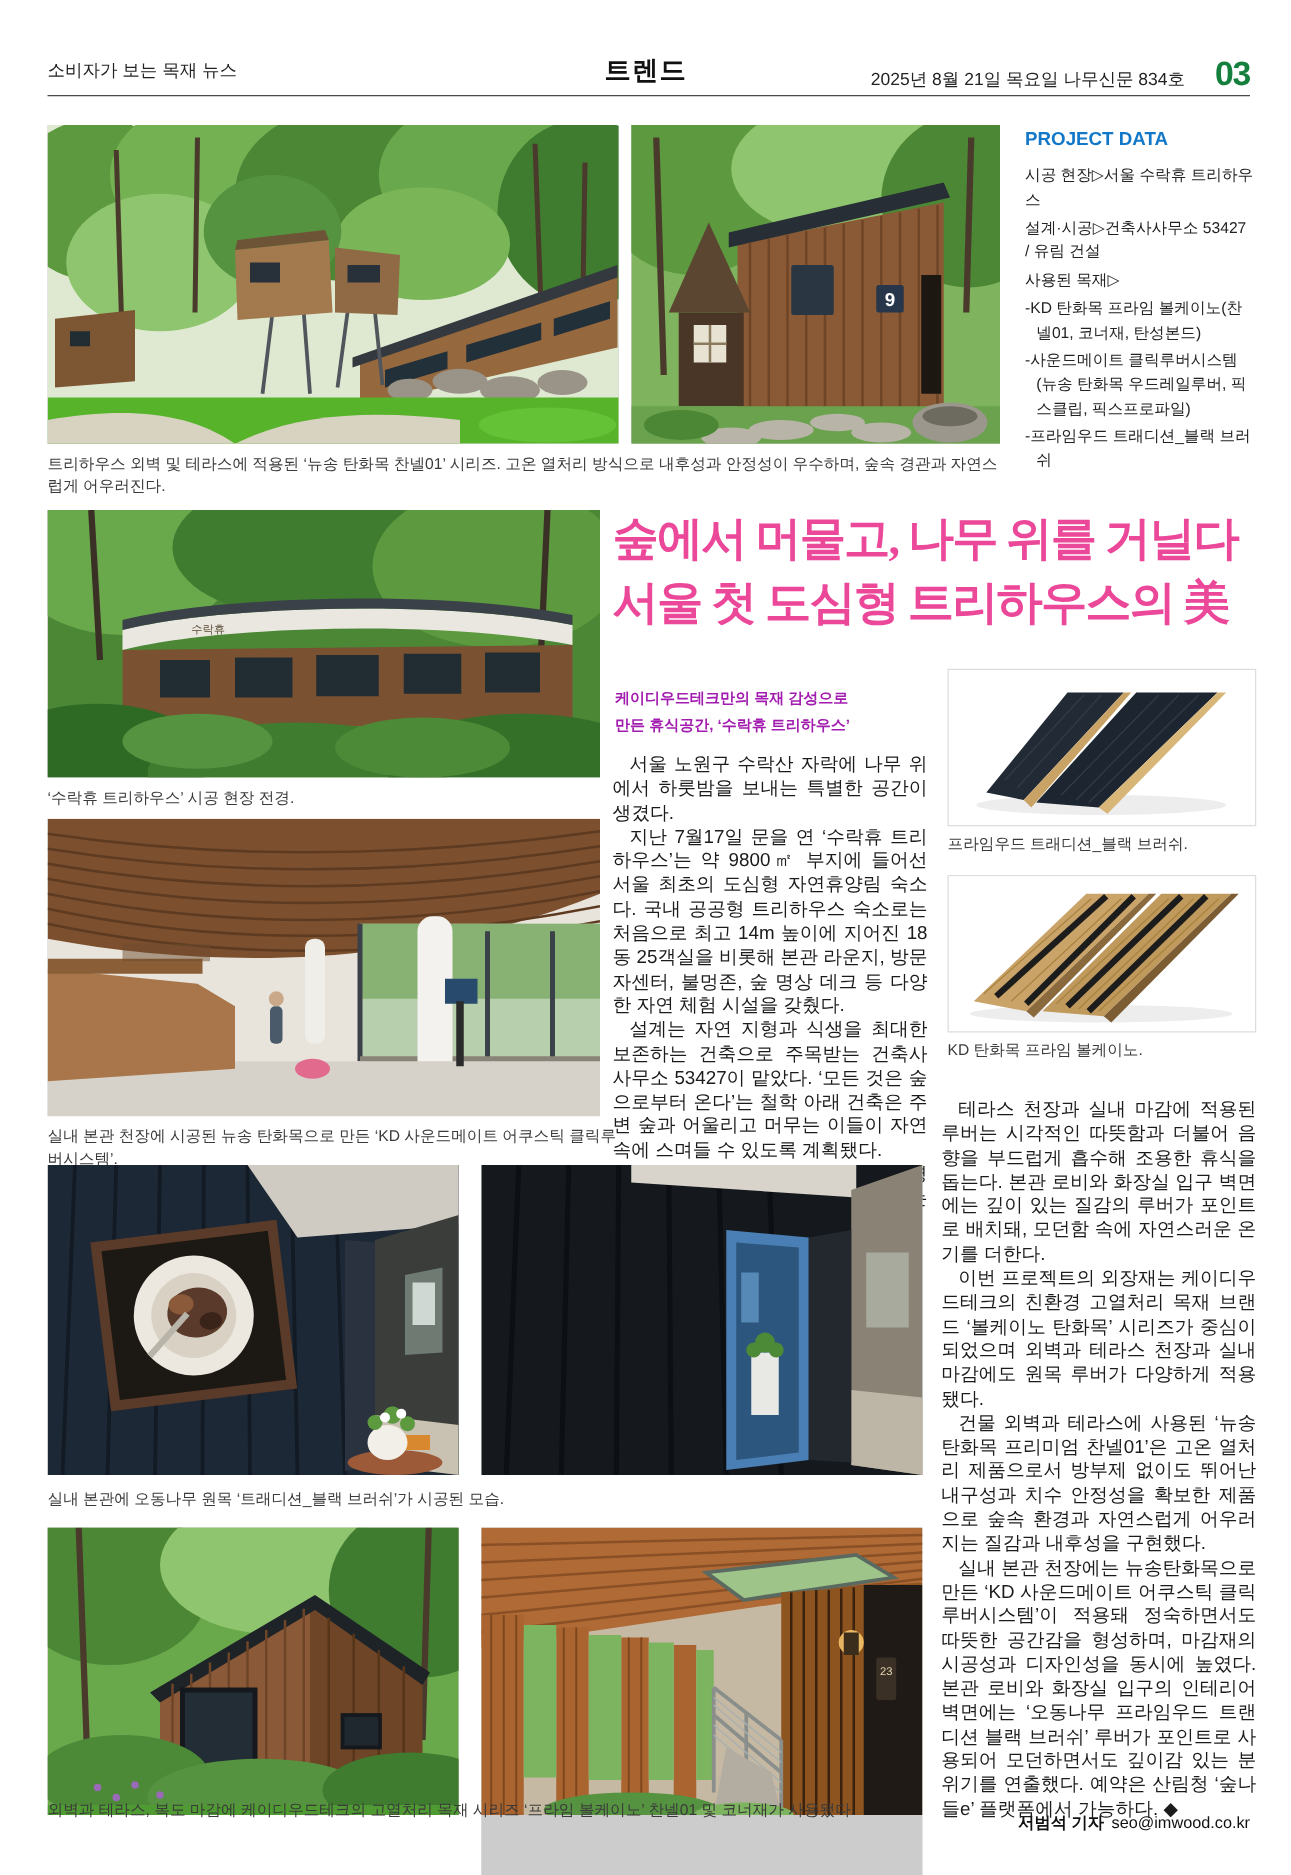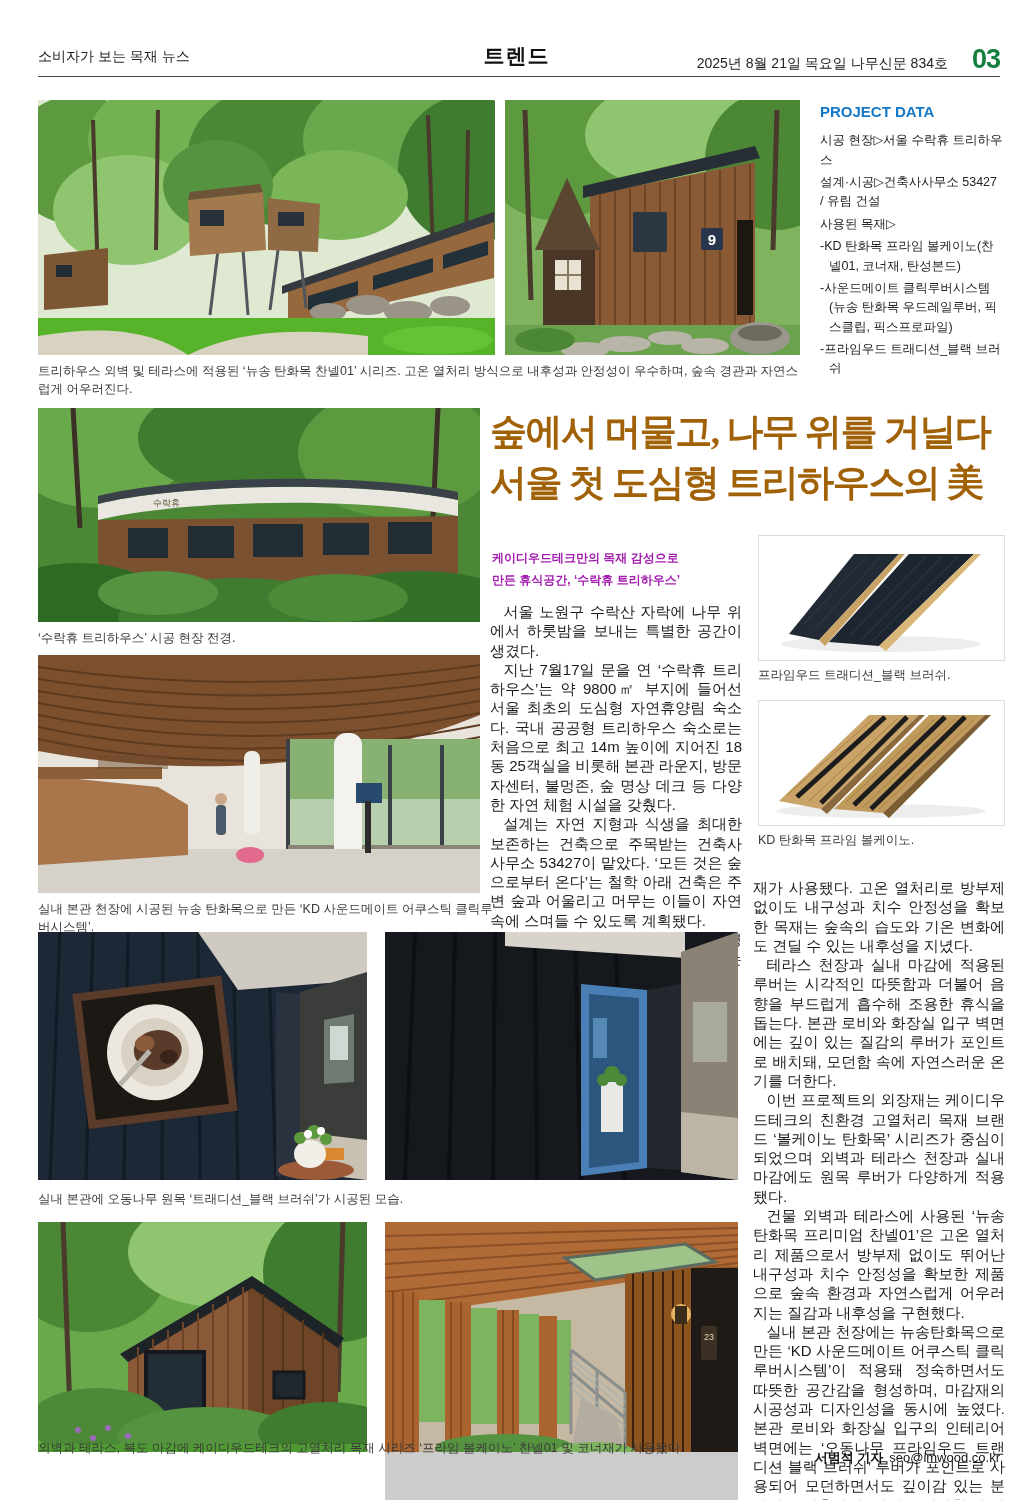--- a/index.html
+++ b/index.html
@@ -34,21 +34,21 @@
   #cap-row4{left:38px;top:1440px;width:784px;}
   #cap-prod1{left:758px;top:667px;width:245px;}
   #cap-prod2{left:758px;top:832px;width:245px;}
   
   #projectdata{left:820px;top:100px;width:183px;font-size:12.5px;line-height:1.55;color:#222;}
   #projectdata .pd-title{font-size:15px;font-weight:bold;margin-bottom:8px;}
   #projectdata .pd-line{margin-bottom:3px;}
   #projectdata .pd-item{text-indent:-9px;padding-left:9px;margin-bottom:3px;}
   
   #headline{left:490px;top:406px;width:520px;font-family:"Liberation Serif","DejaVu Serif",serif;
-            font-weight:bold;font-size:37px;line-height:1.38;color:#a16207;letter-spacing:-1.5px;}
+            font-weight:bold;font-size:37px;line-height:1.38;color:#ec4899;letter-spacing:-1.5px;}
   #subhead{left:492px;top:548px;width:270px;font-size:12px;font-weight:bold;line-height:1.8;color:#a21caf;}
   
   .bodycol{font-size:15px;line-height:19.3px;text-align:justify;word-break:break-all;color:#1b1b1b;}
   .bodycol p{margin:0;text-indent:0.9em;}
   .bodycol p.noindent{text-indent:0;}
   #col1{left:490px;top:602px;width:252px;}
   #col2{left:753px;top:878px;width:252px;}
   
   #reporter{right:33px;top:1449px;text-align:right;font-size:13px;color:#111;}
   #reporter .rname{font-weight:bold;margin-right:6px;}
@@ -510,21 +510,20 @@
       </g>
 
       <polygon points="186,230 240,230 232,196 196,176" fill="#b3aca0"></polygon>
       <ellipse cx="120" cy="226" rx="70" ry="14" fill="#569340"></ellipse>
       <ellipse cx="210" cy="230" rx="40" ry="10" fill="#7db45f"></ellipse>
     </svg>
   </div>
   <div class="abs caption" id="cap-row4">외벽과 테라스, 복도 마감에 케이디우드테크의 고열처리 목재 시리즈 ‘프라임 볼케이노’ 찬넬01 및 코너재가 사용됐다.</div>
 
   <div class="abs bodycol" id="col2">
-    <p class="noindent">재가 사용됐다. 고온 열처리로 방부제 없이도 내구성과 치수 안정성을 확보한 목재는 숲속의 습도와 기온 변화에도 견딜 수 있는 내후성을 지녔다.</p>
     <p>테라스 천장과 실내 마감에 적용된 루버는 시각적인 따뜻함과 더불어 음향을 부드럽게 흡수해 조용한 휴식을 돕는다. 본관 로비와 화장실 입구 벽면에는 깊이 있는 질감의 루버가 포인트로 배치돼, 모던함 속에 자연스러운 온기를 더한다.</p>
     <p>이번 프로젝트의 외장재는 케이디우드테크의 친환경 고열처리 목재 브랜드 ‘볼케이노 탄화목’ 시리즈가 중심이 되었으며 외벽과 테라스 천장과 실내 마감에도 원목 루버가 다양하게 적용됐다.</p>
     <p>건물 외벽과 테라스에 사용된 ‘뉴송 탄화목 프리미엄 찬넬01’은 고온 열처리 제품으로서 방부제 없이도 뛰어난 내구성과 치수 안정성을 확보한 제품으로 숲속 환경과 자연스럽게 어우러지는 질감과 내후성을 구현했다.</p>
     <p>실내 본관 천장에는 뉴송탄화목으로 만든 ‘KD 사운드메이트 어쿠스틱 클릭루버시스템’이 적용돼 정숙하면서도 따뜻한 공간감을 형성하며, 마감재의 시공성과 디자인성을 동시에 높였다. 본관 로비와 화장실 입구의 인테리어 벽면에는 ‘오동나무 프라임우드 트랜디션 블랙 브러쉬’ 루버가 포인트로 사용되어 모던하면서도 깊이감 있는 분위기를 연출했다. 예약은 산림청 ‘숲나들e’ 플랫폼에서 가능하다.  ◆</p>
   </div>
 
   <div class="abs" id="reporter">
     <span class="rname">서범석 기자</span><span>seo@imwood.co.kr</span>
   </div>
 

